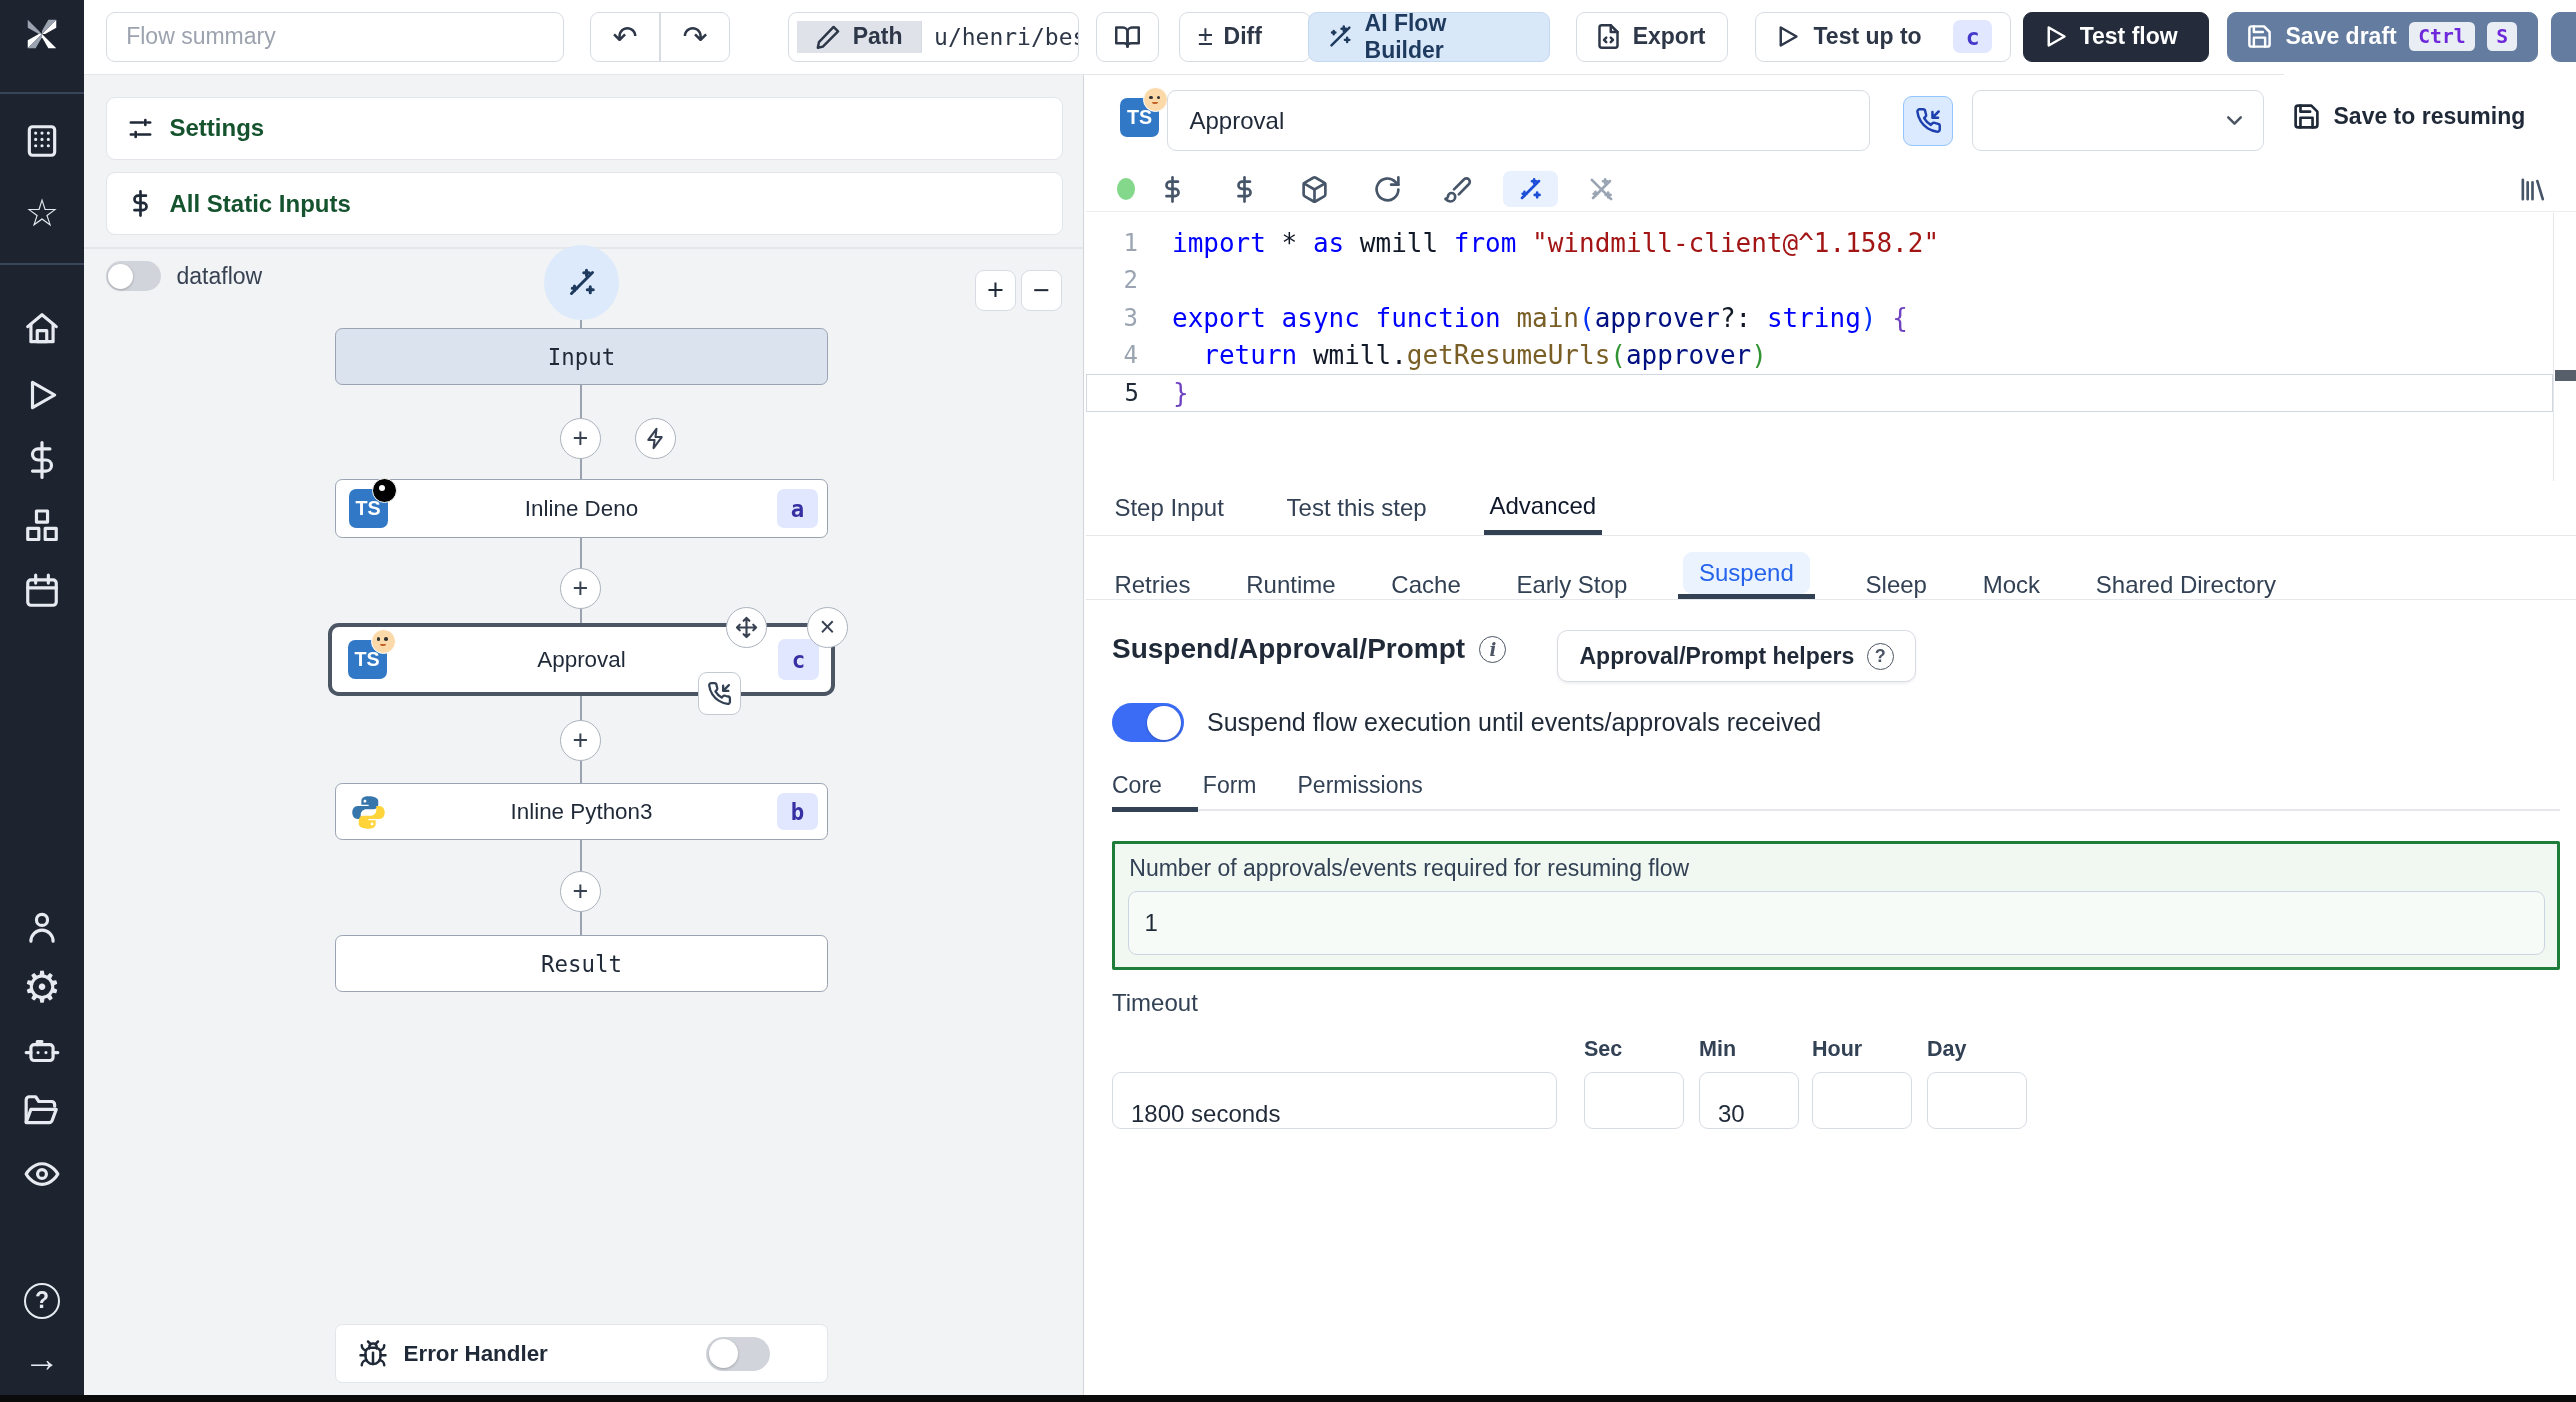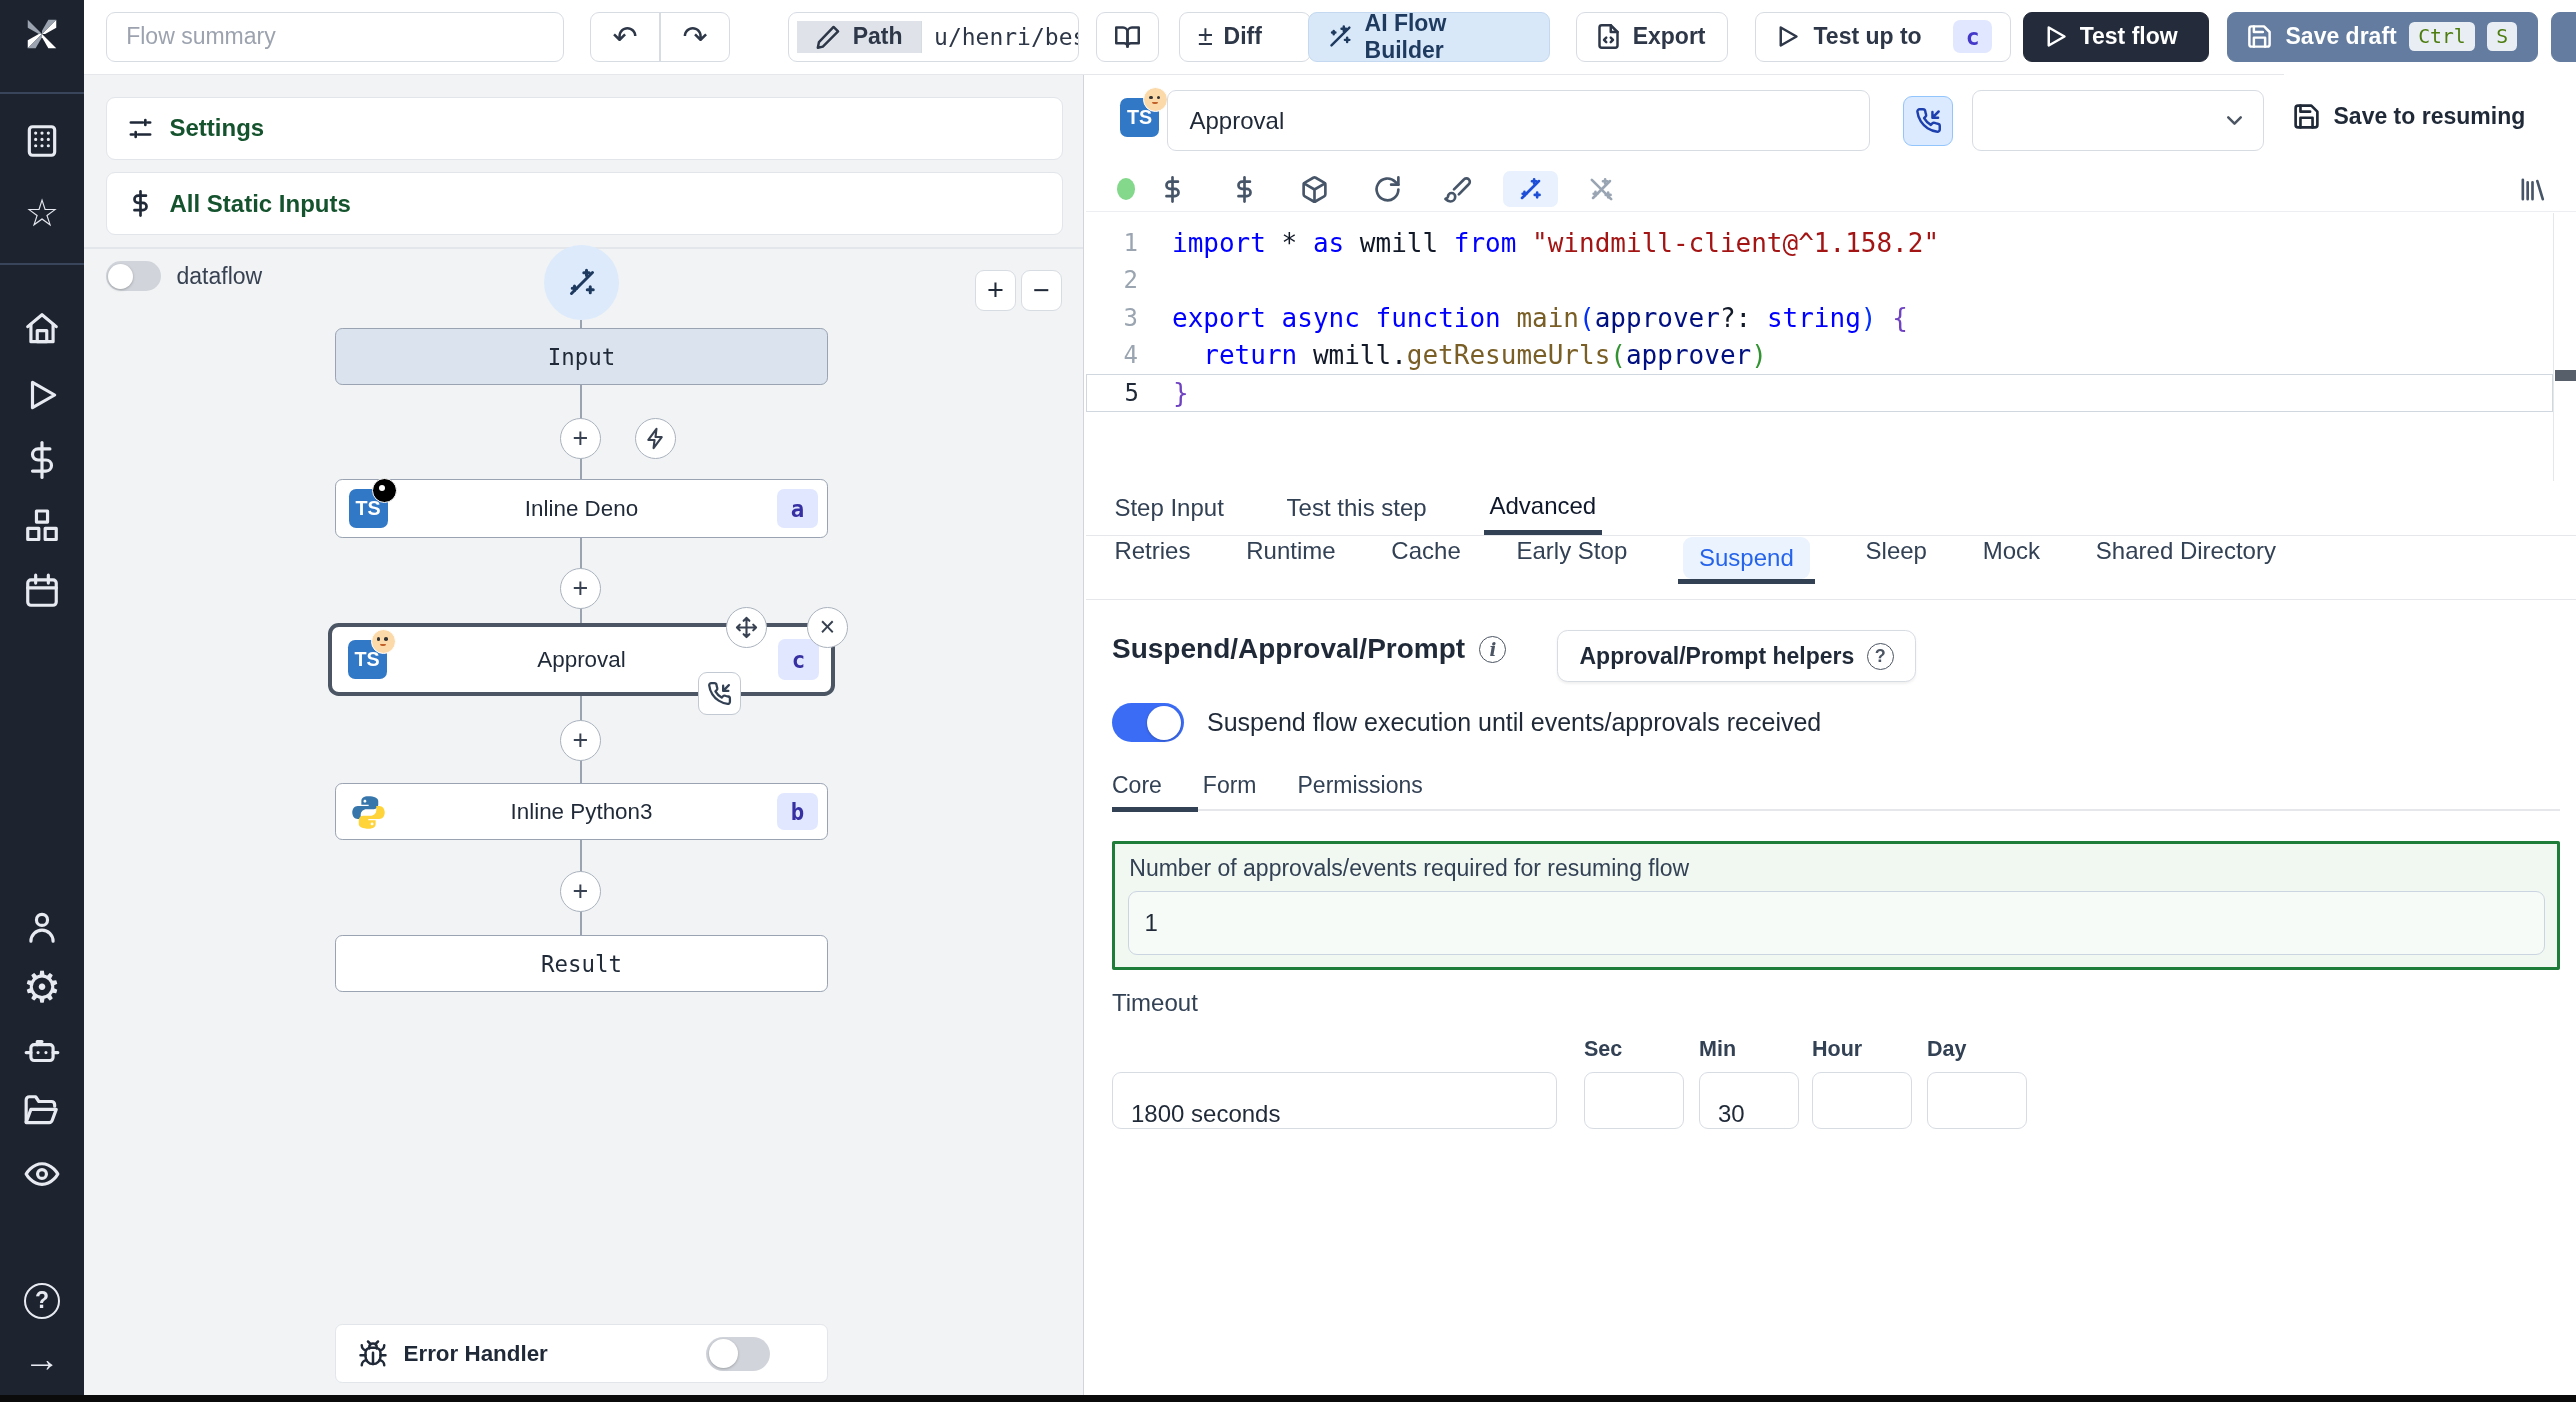--- a/index.html
+++ b/index.html
@@ -14,21 +14,21 @@
   .rail-glyph { font-size:38px; line-height:1; color:#e7eaf0; }
   .rail-div { position:absolute; left:0; width:84px; height:1.8px; background:#39455a; }
   .q-circle { width:36px; height:36px; border:2.7px solid #e7eaf0; border-radius:50%; display:flex; align-items:center; justify-content:center; font-size:23px; font-weight:bold; color:#e7eaf0; }
 
   
   .topbar { position:absolute; left:84px; top:0; width:2200px; height:75px; background:#fff; border-bottom:1.8px solid #e5e7eb; z-index:4; }
   .tb { position:absolute; top:11.6px; height:50px; display:flex; align-items:center; border:1.8px solid #d7dce3; border-radius:9px; background:#fff; font-size:23px; color:#2d3748; font-weight:600; }
   .tb svg { width:27px; height:27px; stroke:#2d3748; stroke-width:2.2; fill:none; stroke-linecap:round; stroke-linejoin:round; }
   .tb .pad { padding:0 18px; display:flex; align-items:center; gap:10.7px; }
   .inputlike { font-weight:400; color:#9ca3af; padding:0 19.7px; }
-  .kbd { font-family:"DejaVu Sans Mono", monospace; font-size:19.7px; background:#e9eef5; color:#4d7c0f; border-radius:5.4px; padding:2.7px 9px; font-weight:400; }
+  .kbd { font-family:"DejaVu Sans Mono", monospace; font-size:19.7px; background:#e9eef5; color:#6d28d9; border-radius:5.4px; padding:2.7px 9px; font-weight:700; }
 
   
   .flow-panel { position:absolute; left:84px; top:75px; width:1000px; height:1321px; background:#f1f3f5; border-right:1.8px solid #d1d5db; z-index:3; }
   .panel-box { position:absolute; left:21.5px; width:957px; height:63px; background:#fff; border:1.8px solid #e2e5ea; border-radius:9px; display:flex; align-items:center; gap:14.3px; padding:0 19.7px; font-size:24px; font-weight:bold; color:#14532d; }
   .panel-box svg { width:29px; height:29px; stroke:#1f2937; stroke-width:2.2; fill:none; stroke-linecap:round; stroke-linejoin:round; }
   .toggle { border-radius:894px; background:#d1d5db; position:relative; display:inline-block; }
   .toggle .knob { position:absolute; top:2.7px; left:2.7px; background:#fff; border-radius:50%; box-shadow:0 0.9px 2.7px rgba(0,0,0,.25); }
   .toggle.on { background:#3b6cf6; }
   .toggle.on .knob { left:auto; right:2.7px; }
 
@@ -70,21 +70,21 @@
   .code-line.active { border:1.8px solid #d0d7de; }
   .tok-k { color:#0000ff; } .tok-p { color:#111827; } .tok-s { color:#a31515; }
   .tok-f { color:#795e26; } .tok-v { color:#001080; }
   .tok-b1 { color:#0431fa; } .tok-b2 { color:#319331; } .tok-b3 { color:#6f42c1; }
   .code-rgutter { position:absolute; left:1467px; top:0; width:23px; height:268px; border-left:1.8px solid #e5e7eb; }
   .scroll-thumb { position:absolute; left:1469px; top:157px; width:21.5px; height:10.7px; background:#57606a; }
 
   .tabs-row { position:absolute; left:0; top:406px; width:1490px; height:55px; border-bottom:1.8px solid #e5e7eb; display:flex; align-items:stretch; padding-left:23px; gap:52px; font-size:24px; color:#334155; }
   .tabs-row .tab { display:flex; align-items:center; padding:0 5.4px; }
   .tabs-row .tab.active { border-bottom:5.4px solid #334155; color:#0f172a; }
-  .subtabs-row { position:absolute; left:0; top:462px; width:1490px; height:63px; border-bottom:1.8px solid #e5e7eb; display:flex; align-items:flex-start; padding-left:23px; gap:45px; font-size:24px; color:#334155; }
+  .subtabs-row { position:absolute; left:0; top:462px; width:1490px; height:63px; border-bottom:1.8px solid #e5e7eb; display:flex; align-items:flex-end; padding-left:23px; gap:45px; font-size:24px; color:#334155; }
   .subtabs-row .tab { display:flex; align-items:center; padding:0 5.4px; }
   .subtabs-row .tab.active { border-bottom:5.4px solid #334155; }
   .subtabs-row .tab.active .pill { background:#eaf3fe; color:#2563eb; border-radius:9px; padding:7.2px 16px; }
 
   .sa-heading { position:absolute; left:26px; top:558px; display:flex; align-items:center; gap:14.3px; font-size:28px; font-weight:bold; color:#1f2937; }
   .info-circ { width:27px; height:27px; border:1.8px solid #4b5563; border-radius:50%; color:#4b5563; font-size:18px; font-weight:bold; display:flex; align-items:center; justify-content:center; font-family:"DejaVu Serif", serif; font-style:italic; }
   .helpers-btn { position:absolute; left:471px; top:555px; height:52px; border:1.8px solid #d7dce3; border-radius:10.7px; display:flex; align-items:center; gap:12.5px; padding:0 21.5px; font-size:23px; font-weight:600; color:#1f2937; background:#fff; box-shadow:0 1.8px 2.7px rgba(0,0,0,.06); }
   .toggle-row { position:absolute; left:26px; top:628px; display:flex; align-items:center; gap:23px; font-size:25px; color:#1f2937; }
   .core-tabs { position:absolute; left:26px; top:687px; display:flex; gap:41px; font-size:23px; color:#334155; height:47px; align-items:center; }
   .core-underline { position:absolute; left:26px; top:732px; width:86px; height:5.4px; background:#334155; z-index:2; }

